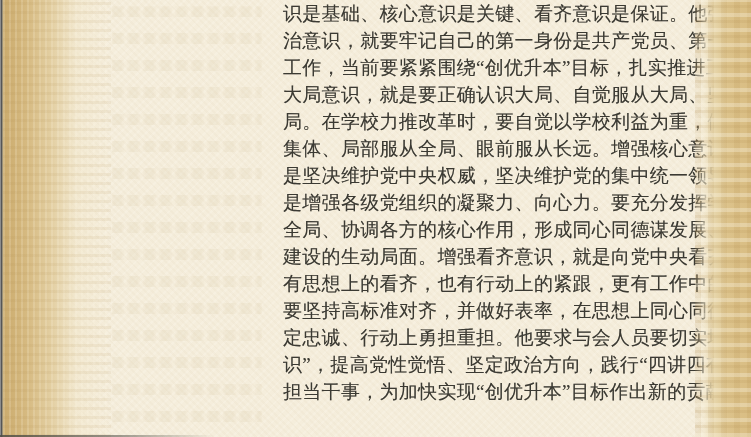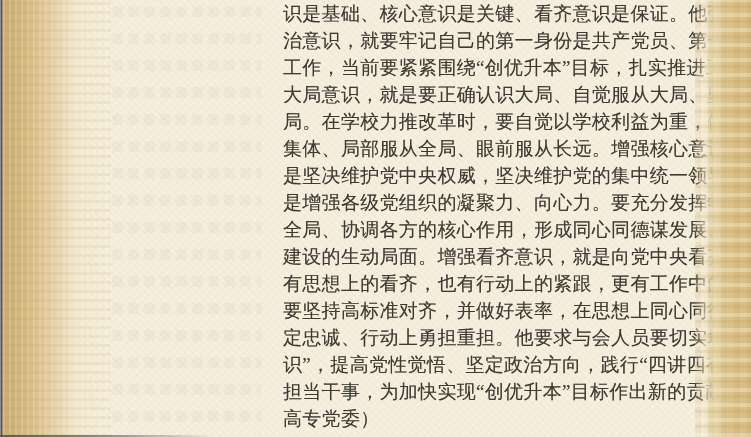--- a/index.html
+++ b/index.html
@@ -106,21 +106,20 @@
     <div class="text-line">集体、局部服从全局、眼前服从长远。增强核心意识，最根本的</div>
     <div class="text-line">是坚决维护党中央权威，坚决维护党的集中统一领导；最基础的</div>
     <div class="text-line">是增强各级党组织的凝聚力、向心力。要充分发挥学校党委统揽</div>
     <div class="text-line">全局、协调各方的核心作用，形成同心同德谋发展、励精图治抓</div>
     <div class="text-line">建设的生动局面。增强看齐意识，就是向党中央看齐。看齐，既</div>
     <div class="text-line">有思想上的看齐，也有行动上的紧跟，更有工作中的担当，我们</div>
     <div class="text-line">要坚持高标准对齐，并做好表率，在思想上同心同德、政治上坚</div>
     <div class="text-line">定忠诚、行动上勇担重担。他要求与会人员要切实增强“四个意</div>
     <div class="text-line">识”，提高党性觉悟、坚定政治方向，践行“四讲四有”、全力</div>
     <div class="text-line">担当干事，为加快实现“创优升本”目标作出新的贡献。（镇江</div>
-    <div class="text-line">高专党委）</div>
   </div>
 
   <div class="gold-left-border"></div>
   <div class="left-edge-line"></div>
   <div class="gold-right-border"></div>
   <div class="bottom-edge-shadow"></div>
 
 </div>
 
 </body></html>

